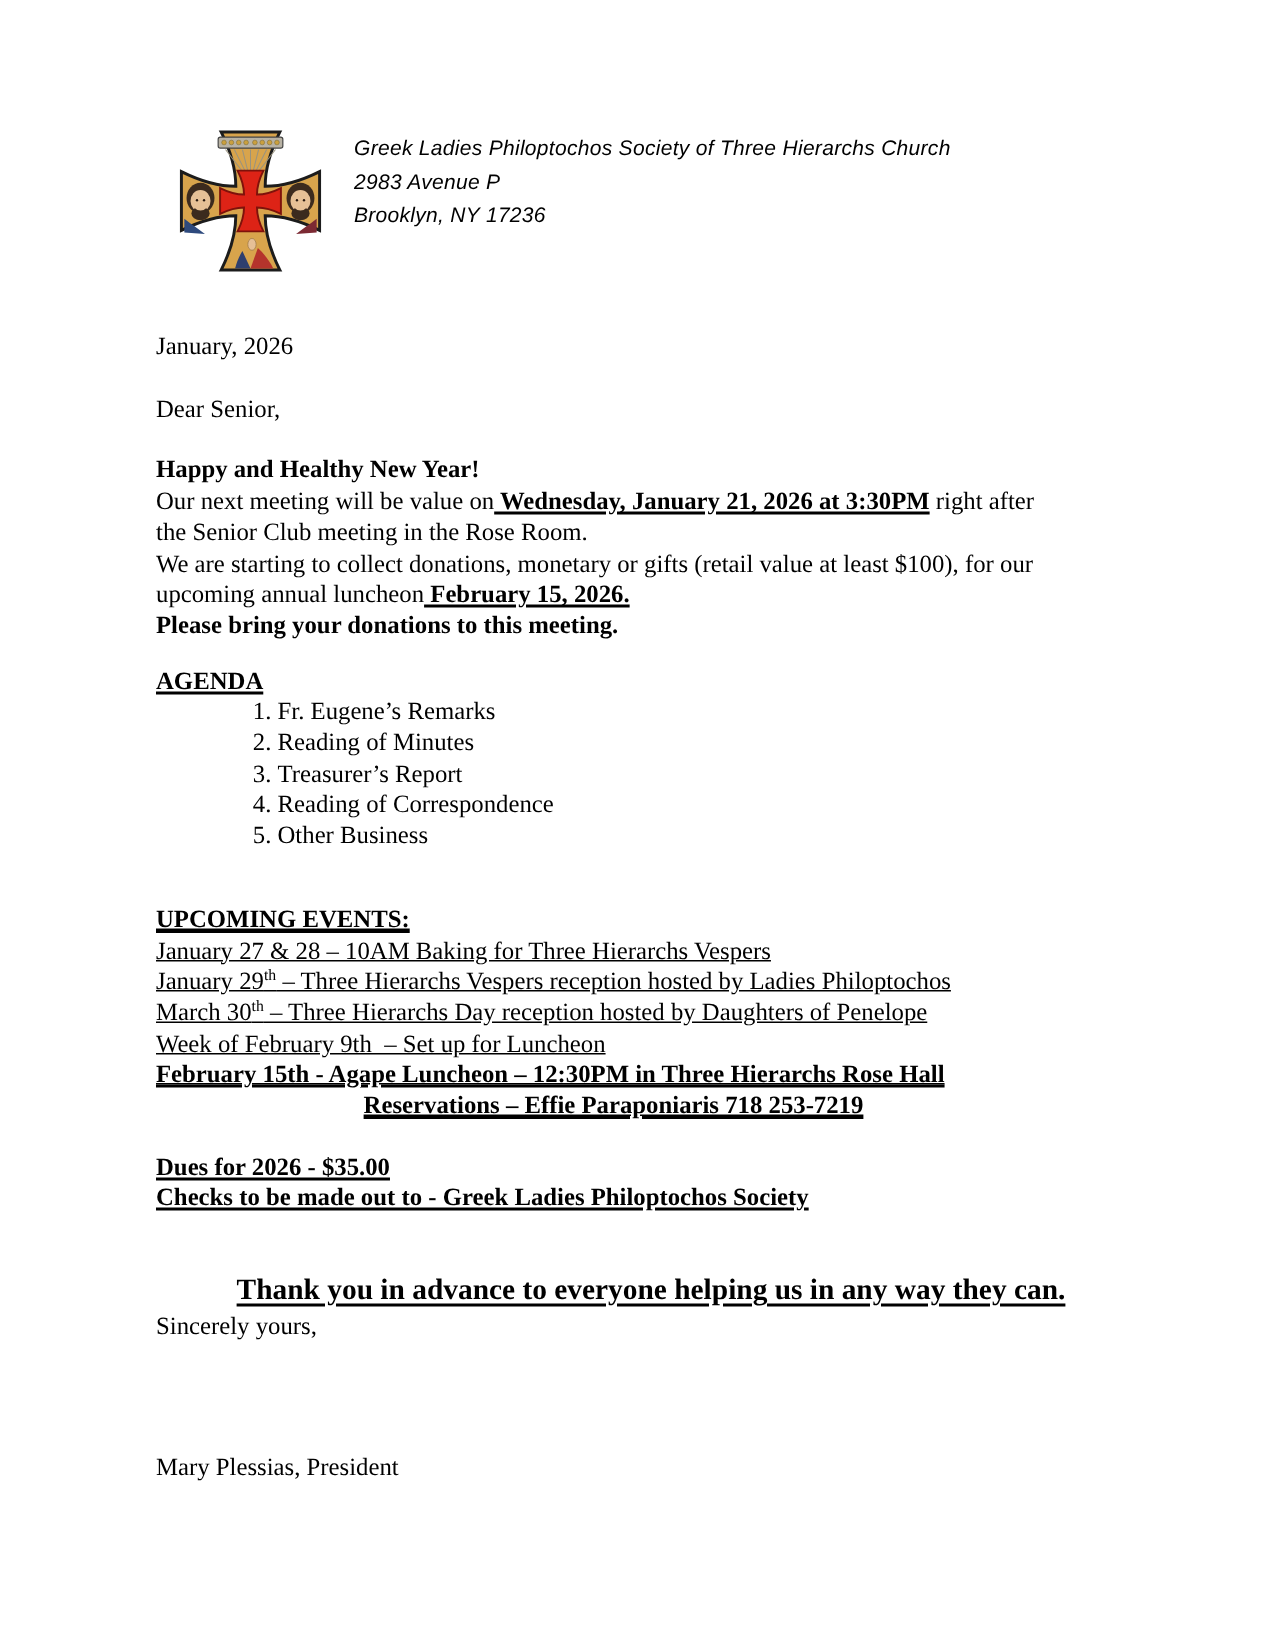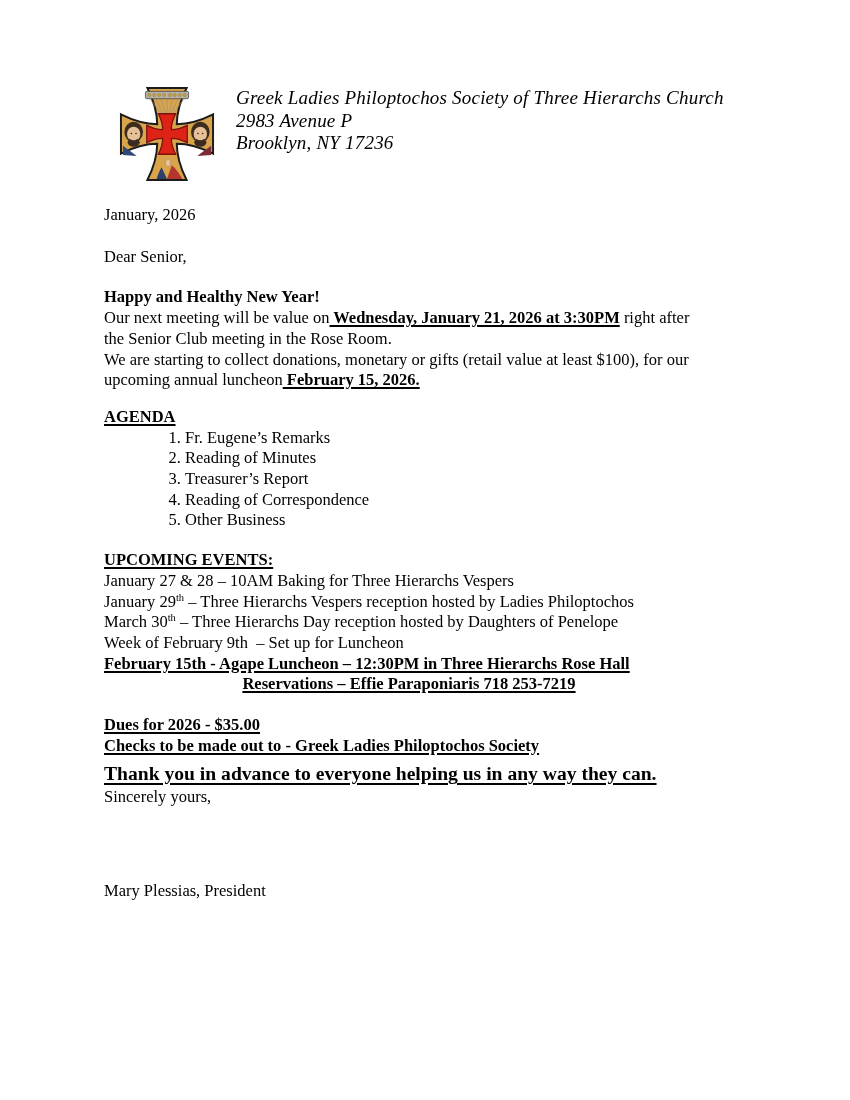--- a/index.html
+++ b/index.html
@@ -5,41 +5,41 @@
   html,body{margin:0;padding:0;background:#ffffff;}
   .page{
     position:relative;width:850px;height:1100px;background:#ffffff;
     font-family:"Liberation Serif","DejaVu Serif",serif;color:#000;overflow:hidden;
   }
   
   .letterhead{position:absolute;left:118px;top:84px;display:flex;align-items:flex-start;}
   .logo{width:98px;height:100px;flex:0 0 auto;}
   .lh-text{
     margin-left:20px;padding-top:3px;
-    font-family:Liberation Serif, serif;font-style:italic;
-    font-size:19px;line-height:22.6px;letter-spacing:0.2px;
+    font-family:Liberation Sans, sans-serif;font-style:italic;
+    font-size:14px;line-height:22.6px;letter-spacing:0.2px;
   }
   .lh-line{white-space:pre;}
   
   .content{position:absolute;left:104px;top:205px;width:660px;font-size:16.5px;line-height:20.7px;}
   .line{white-space:pre;}
   .b{font-weight:bold;}
   .bu{font-weight:bold;text-decoration:underline;text-underline-offset:2px;text-decoration-thickness:1.6px;}
   sup{font-size:10.5px;line-height:0;vertical-align:6px;}
   ol{margin:0;padding-left:81px;}
   li{line-height:20.7px;white-space:pre;}
   .center{text-align:center;width:610px;}
   .thanks{font-size:19.6px;line-height:26px;font-weight:bold;text-decoration:underline;text-underline-offset:3px;text-decoration-thickness:2px;}
-  .m-date{margin-top:0;}
+  .m-date{margin-top:16px;}
   .m-sal{margin-top:21px;}
   .m-intro{margin-top:20px;}
   .m-agenda{margin-top:16px;}
-  .m-events{margin-top:19px;}
+  .m-events{margin-top:35px;text-decoration:underline;}
   .m-dues{margin-top:20px;}
-  .m-thanks{margin-top:5px;}
+  .m-thanks{margin-top:39px;text-align:center;}
   .m-closing{}
   .m-sign{margin-top:73px;}
 </style>
 </head>
 <body>
 
 <div class="page">
 
   <div class="letterhead">
     <svg class="logo" viewBox="0 0 100 100">
@@ -109,20 +109,21 @@
     <div class="line m-date">January, 2026</div>
 
     <div class="line m-sal">Dear Senior,</div>
 
     <div class="m-intro">
       <div class="line b">Happy and Healthy New Year!</div>
       <div class="line"><span>Our next meeting will be value on</span><span class="bu"> Wednesday, January 21, 2026 at 3:30PM</span><span> right after</span></div>
       <div class="line">the Senior Club meeting in the Rose Room.</div>
       <div class="line">We are starting to collect donations, monetary or gifts (retail value at least $100), for our</div>
       <div class="line"><span>upcoming annual luncheon</span><span class="bu"> February 15, 2026.</span></div>
+      <div class="line b">Please bring your donations to this meeting.</div>
     </div>
 
     <div class="m-agenda">
       <div><span class="bu">AGENDA</span></div>
       <ol>
         <li><span>Fr. Eugene’s Remarks</span></li>
         <li><span>Reading of Minutes</span></li>
         <li><span>Treasurer’s Report</span></li>
         <li><span>Reading of Correspondence</span></li>
         <li><span>Other Business</span></li>

